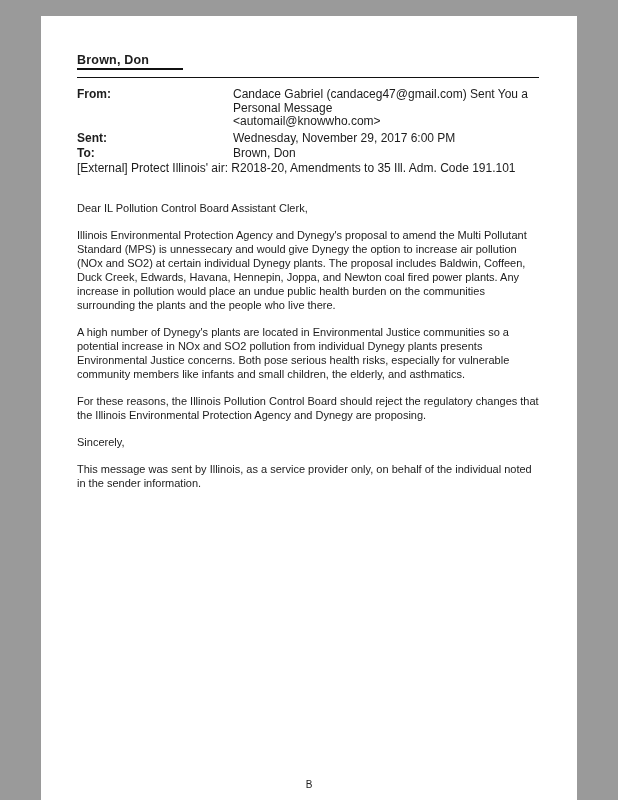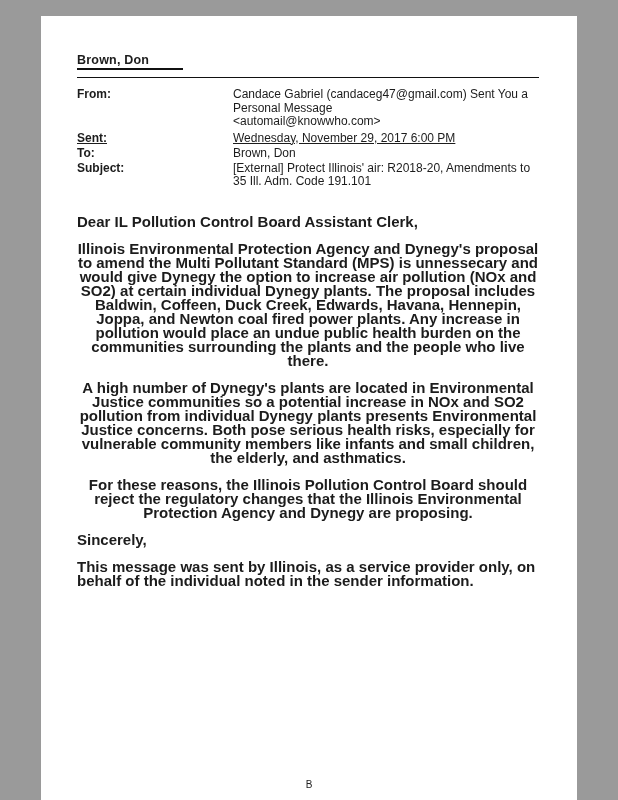--- a/index.html
+++ b/index.html
@@ -34,28 +34,27 @@
   .fields { font-size: 12px; line-height: 13.5px; }
   .field-row { display: flex; margin-bottom: 1.5px; }
   .field-label {
     flex: 0 0 156px;
     font-weight: 700;
   }
   .field-value {
     flex: 1;
     white-space: pre-line;
   }
-  .field-row.sent { margin-top: 3px; text-decoration: underline; }
+  .field-row.sent { margin-top: 3px; }
   .body-text {
     margin-top: 26px;
-    font-size: 15px;
+    font-size: 11px;
     line-height: 14px;
-    font-weight: bold;
   }
-  .para { margin-bottom: 13px; text-align: center; }
+  .para { margin-bottom: 13px; }
   .salutation { margin-bottom: 13px; }
   .closing { margin-bottom: 13px; }
   .signature-block { margin-bottom: 13px; }
   .signature-line { line-height: 14px; }
   .disclaimer { margin-top: 13px; }
   .page-number {
     position: absolute;
     bottom: 26px;
     left: 0;
     right: 0;
@@ -82,21 +81,20 @@
       </div>
       <div class="field-row sent">
         <div class="field-label">Sent:</div>
         <div class="field-value">Wednesday, November 29, 2017 6:00 PM</div>
       </div>
       <div class="field-row">
         <div class="field-label">To:</div>
         <div class="field-value">Brown, Don</div>
       </div>
       <div class="field-row">
-        <div class="field-label">Subject:</div>
         <div class="field-value">[External] Protect Illinois' air: R2018-20, Amendments to 35 Ill. Adm. Code 191.101</div>
       </div>
     </div>
 
     <div class="body-text">
       <div class="salutation">Dear IL Pollution Control Board Assistant Clerk,</div>
 
       <div class="para">Illinois Environmental Protection Agency and Dynegy's proposal to amend the Multi Pollutant Standard (MPS) is unnessecary and would give Dynegy the option to increase air pollution (NOx and SO2) at certain individual Dynegy plants.  The proposal includes Baldwin, Coffeen, Duck Creek, Edwards, Havana, Hennepin, Joppa, and Newton coal fired power plants.  Any increase in pollution would place an undue public health burden on the communities surrounding the plants and the people who live there.</div>
       <div class="para">A high number of Dynegy's plants are located in Environmental Justice communities so a potential increase in NOx and SO2 pollution from individual Dynegy plants presents Environmental Justice concerns. Both pose serious health risks, especially for vulnerable community members like infants and small children, the elderly, and asthmatics.</div>
       <div class="para">For these reasons, the Illinois Pollution Control Board should reject the regulatory changes that the Illinois Environmental Protection Agency and Dynegy are proposing.</div>

